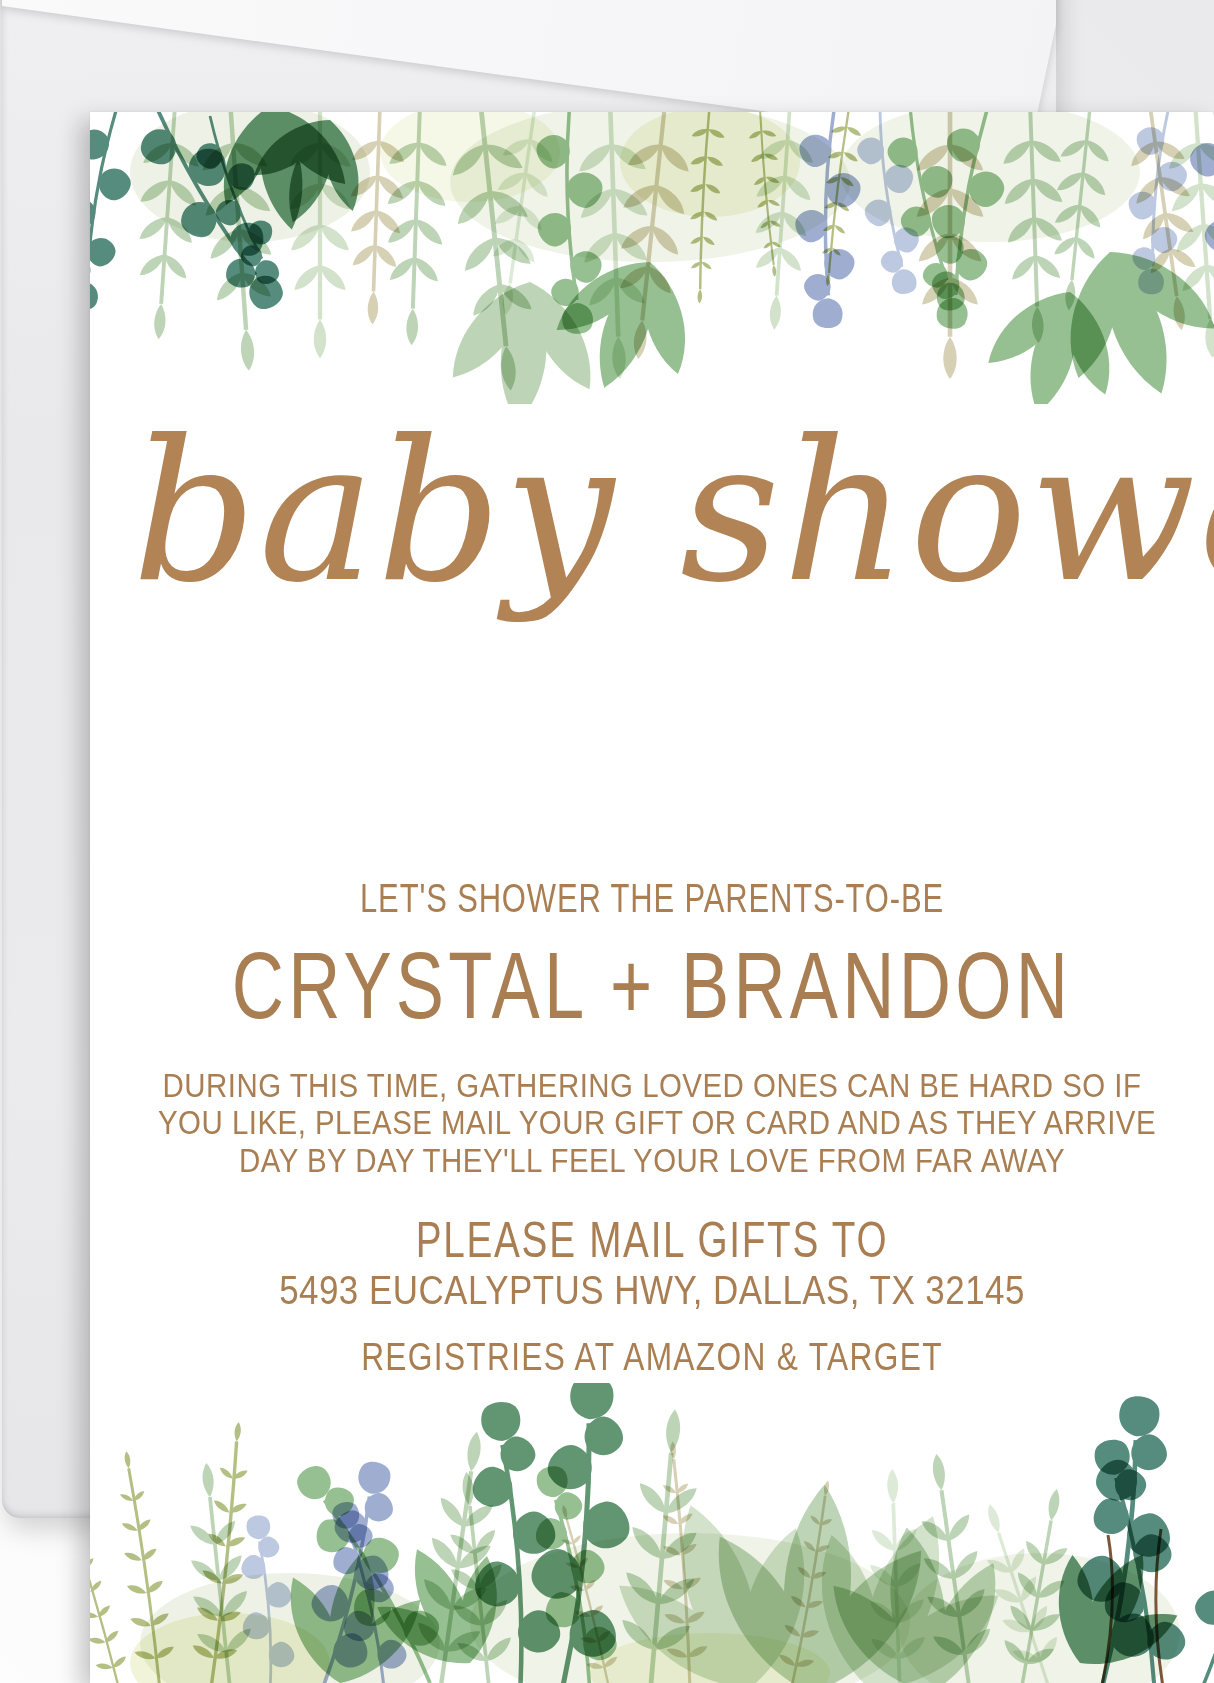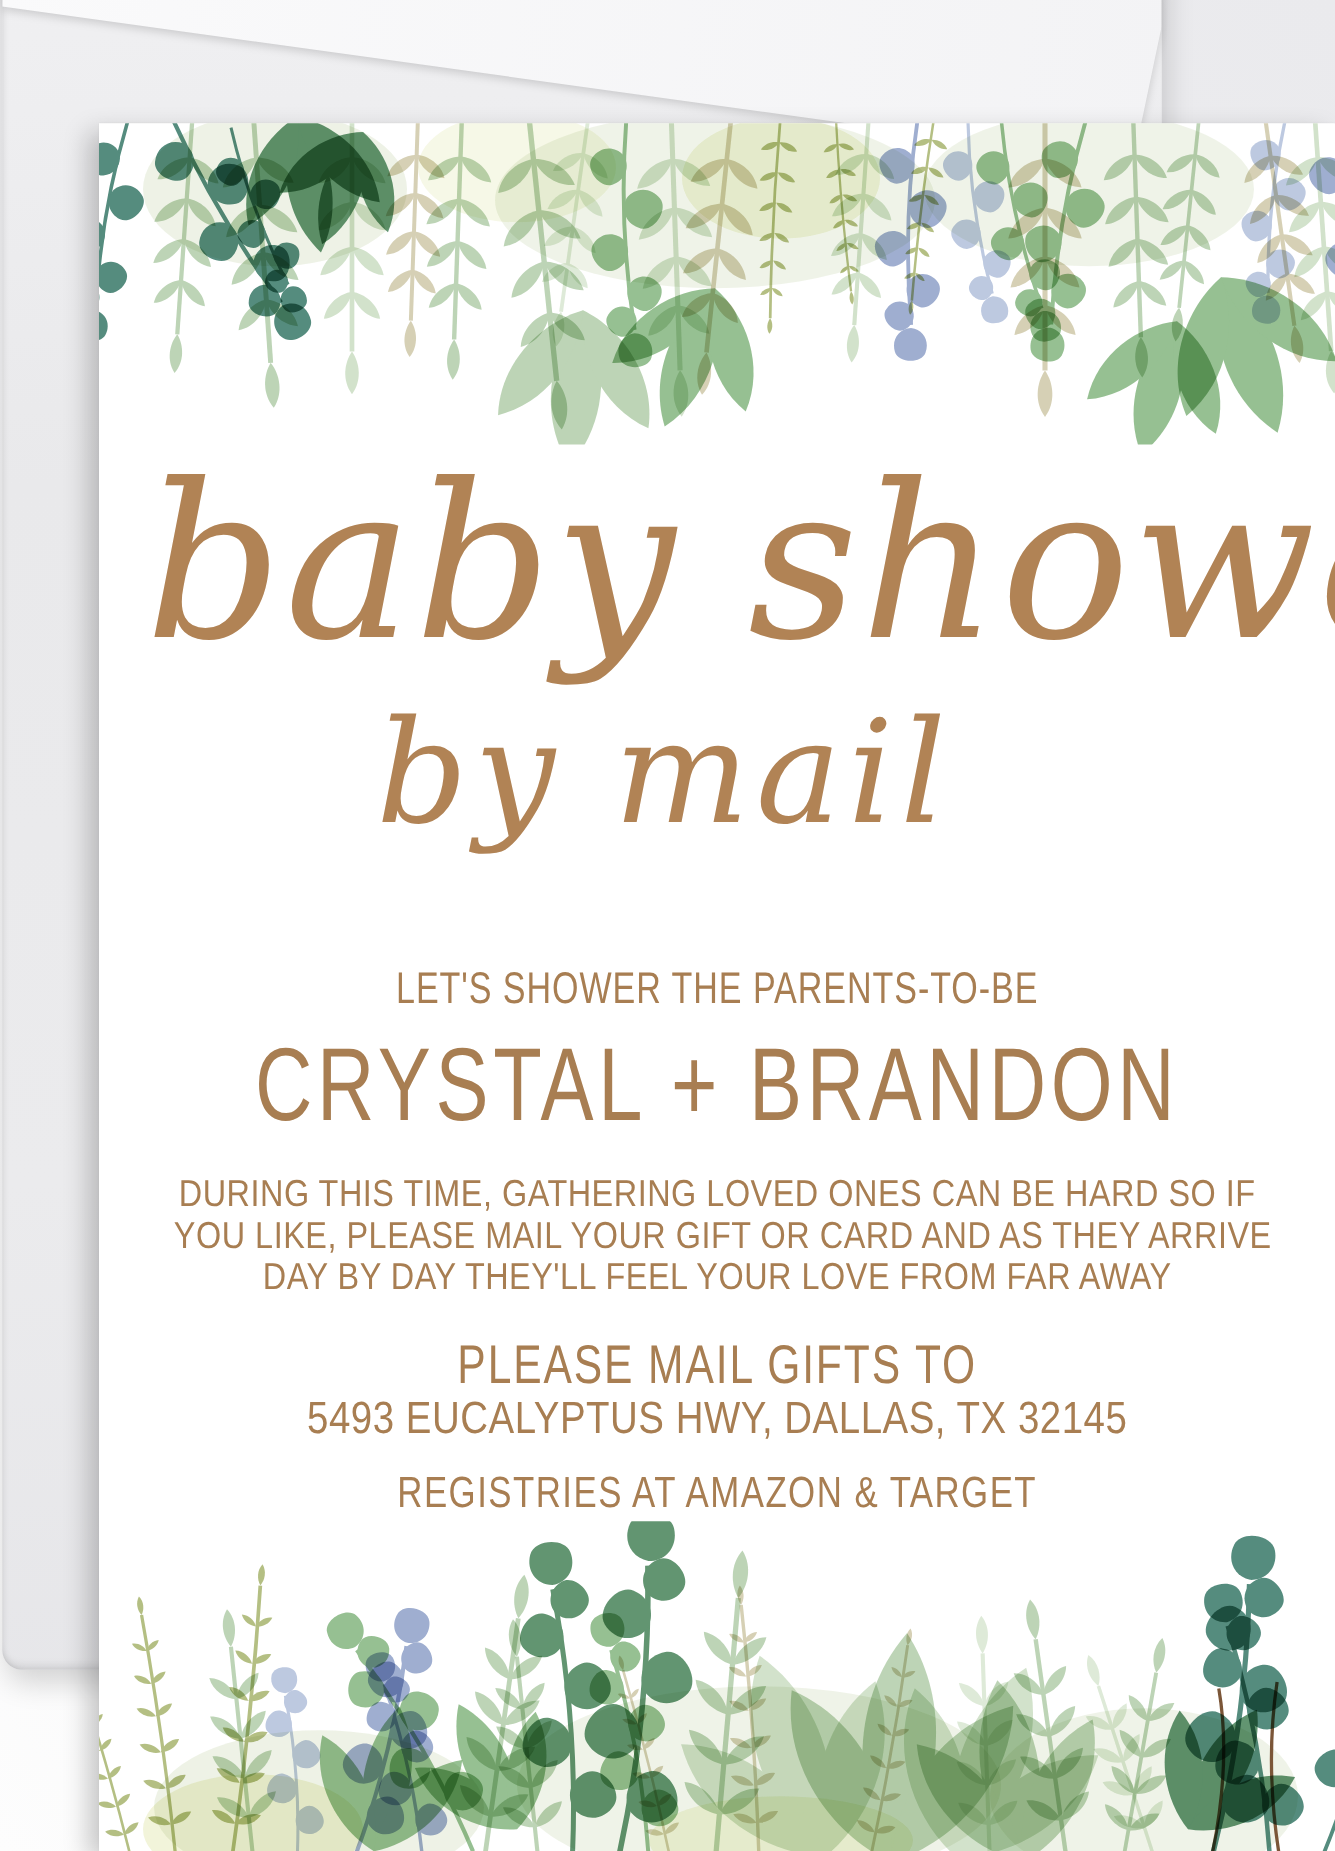--- a/index.html
+++ b/index.html
@@ -210,23 +210,20 @@
         <use href="#frond" class="c-sage" transform="translate(930,314) rotate(10) scale(1.4)"></use>
         <use href="#frond" class="c-celadon" transform="translate(960,308) rotate(-18) scale(1.3)"></use>
         <use href="#sprig" class="c-deep" transform="translate(990,280) rotate(30) scale(1.5)"></use>
         <use href="#branch" class="c-teal" transform="translate(1010,312) rotate(8) scale(1.95)"></use>
         <use href="#branch" class="c-teal" transform="translate(1065,316) rotate(-10) scale(1.7)"></use>
         <use href="#branch" class="c-teal" transform="translate(1110,310) rotate(16) scale(1.45)"></use>
       </svg>
     </div>
 
     <div class="txt script script-1">baby shower</div>
-    <div class="txt script script-2">
-      <span class="shift">by mail</span>
-    </div>
     <div class="txt intro">LET'S SHOWER THE PARENTS-TO-BE</div>
     <div class="txt names">CRYSTAL + BRANDON</div>
     <div class="txt message">
       <div>DURING THIS TIME, GATHERING LOVED ONES CAN BE HARD SO IF</div>
       <div>YOU LIKE, PLEASE MAIL YOUR GIFT OR CARD AND AS THEY ARRIVE</div>
       <div>DAY BY DAY THEY'LL FEEL YOUR LOVE FROM FAR AWAY</div>
     </div>
     <div class="txt mailhead">PLEASE MAIL GIFTS TO</div>
     <div class="txt address">5493 EUCALYPTUS HWY, DALLAS, TX 32145</div>
     <div class="txt registries">REGISTRIES AT AMAZON &amp; TARGET</div>

